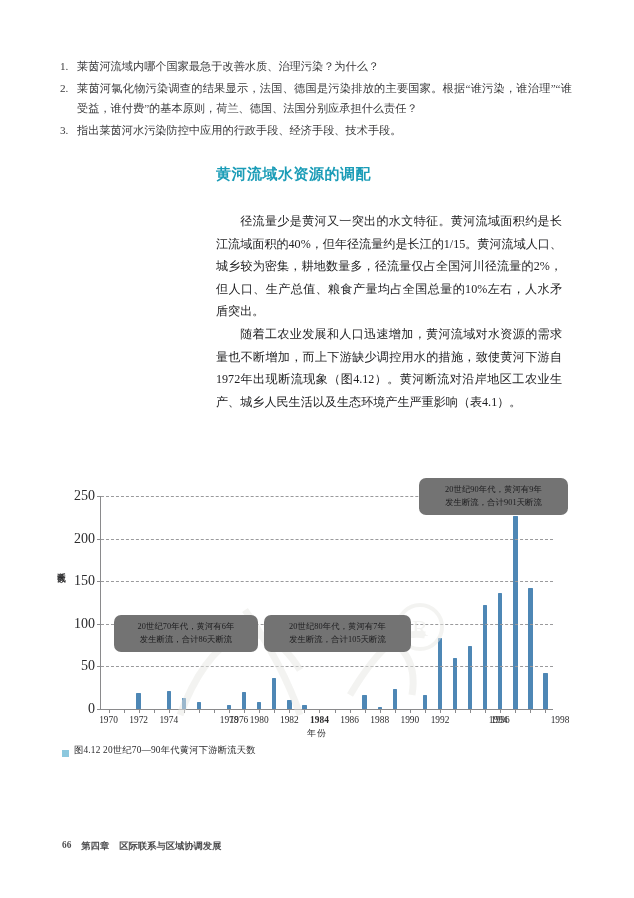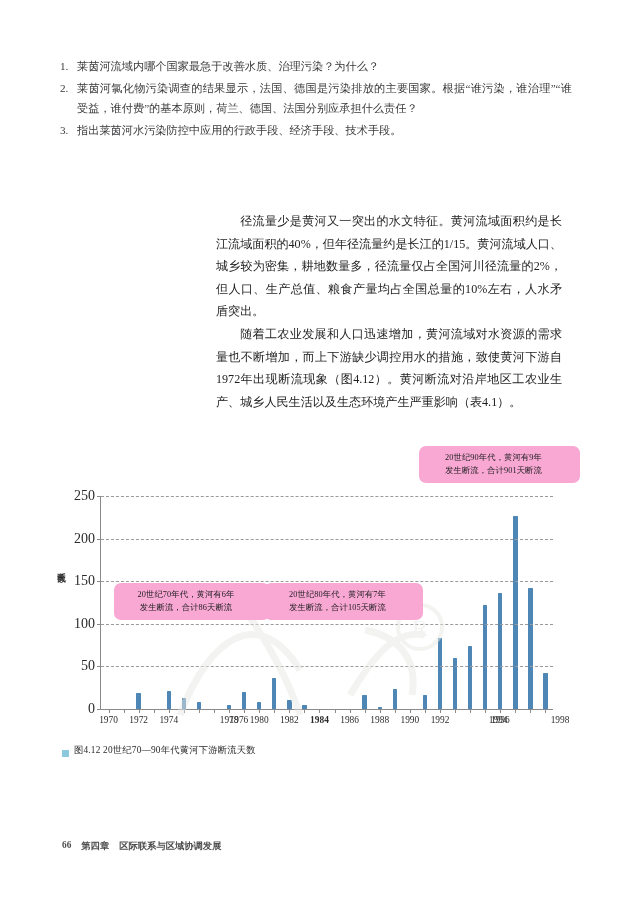--- a/index.html
+++ b/index.html
@@ -101,29 +101,30 @@
   .xlabel{
     position:absolute;top:calc(100% + 6px);
     transform:translateX(-50%);
     font-size:9.4px;color:#2b2b2d;
     white-space:nowrap;
   }
 
   
   .callout{
     position:absolute;
-    background:#f9a8d4;
+    background:#737373;
     border-radius:7px;
-    padding:5px 20px 6px 8px;
+    padding:5px 8px 6px 8px;
     font-size:8.3px;
     line-height:13px;
     color:#1c1c1e;
     text-align:center;
     white-space:pre-line;
     letter-spacing:.1px;
+    margin-top:32px;
   }
   #callout-90s{left:419px;top:446px;width:133px;}
   #callout-70s{left:114px;top:583px;width:128px;}
   #callout-80s{left:264px;top:583px;width:131px;}
 
   
   .watermark{
     position:absolute;left:150px;top:575px;
     width:350px;height:150px;
     pointer-events:none;
@@ -164,20 +165,21 @@
     <div class="qitem">
       <span class="qnum">2.</span>
       <span class="qtext">莱茵河氯化物污染调查的结果显示，法国、德国是污染排放的主要国家。根据“谁污染，谁治理”“谁受益，谁付费”的基本原则，荷兰、德国、法国分别应承担什么责任？</span>
     </div>
     <div class="qitem">
       <span class="qnum">3.</span>
       <span class="qtext">指出莱茵河水污染防控中应用的行政手段、经济手段、技术手段。</span>
     </div>
   </div>
 
+  <div class="sec-head">黄河流域水资源的调配</div>
 
   <div class="body-col">
     <p>径流量少是黄河又一突出的水文特征。黄河流域面积约是长江流域面积的40%，但年径流量约是长江的1/15。黄河流域人口、城乡较为密集，耕地数量多，径流量仅占全国河川径流量的2%，但人口、生产总值、粮食产量均占全国总量的10%左右，人水矛盾突出。</p>
     <p>随着工农业发展和人口迅速增加，黄河流域对水资源的需求量也不断增加，而上下游缺少调控用水的措施，致使黄河下游自1972年出现断流现象（图4.12）。黄河断流对沿岸地区工农业生产、城乡人民生活以及生态环境产生严重影响（表4.1）。</p>
   </div>
 
   <div class="chart-wrap"></div>
 
   <div class="yaxis-title">断流天数</div>
 
@@ -274,20 +276,21 @@
     <g fill="none" stroke="#e8e8e4" stroke-width="7">
       <path d="M30,140 C60,60 110,30 150,95"></path>
       <path d="M95,35 C120,70 140,110 150,140"></path>
       <path d="M200,120 C230,70 250,55 275,60"></path>
       <path d="M215,55 C250,62 268,85 262,120"></path>
     </g>
     <circle cx="270" cy="52" r="22" fill="none" stroke="#e8e8e4" stroke-width="4"></circle>
     <text x="262" y="61" font-size="24" fill="#e8e8e4" font-family="'Liberation Serif',serif">R</text>
   </svg>
 
+  <div class="xaxis-title">年份</div>
 
   <div class="callout" id="callout-70s">20世纪70年代，黄河有6年
 发生断流，合计86天断流</div>
   <div class="callout" id="callout-80s">20世纪80年代，黄河有7年
 发生断流，合计105天断流</div>
   <div class="callout" id="callout-90s">20世纪90年代，黄河有9年
 发生断流，合计901天断流</div>
 
   <div class="caption">
     <span class="cap-sq"></span>

